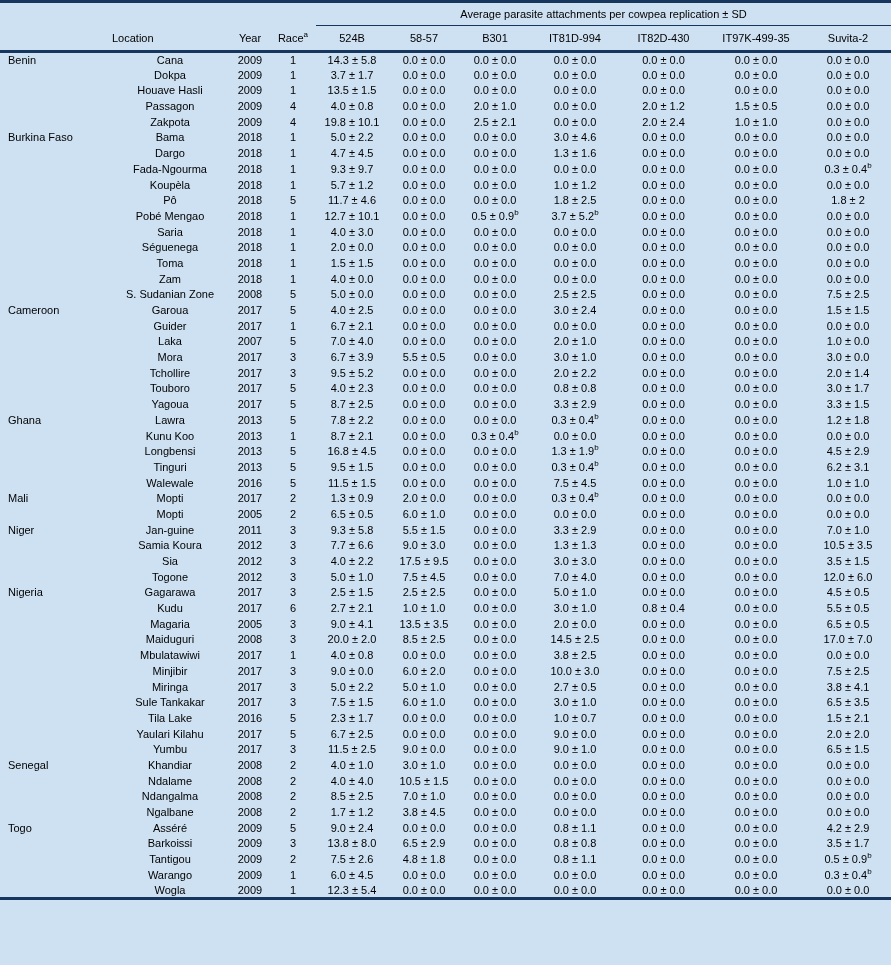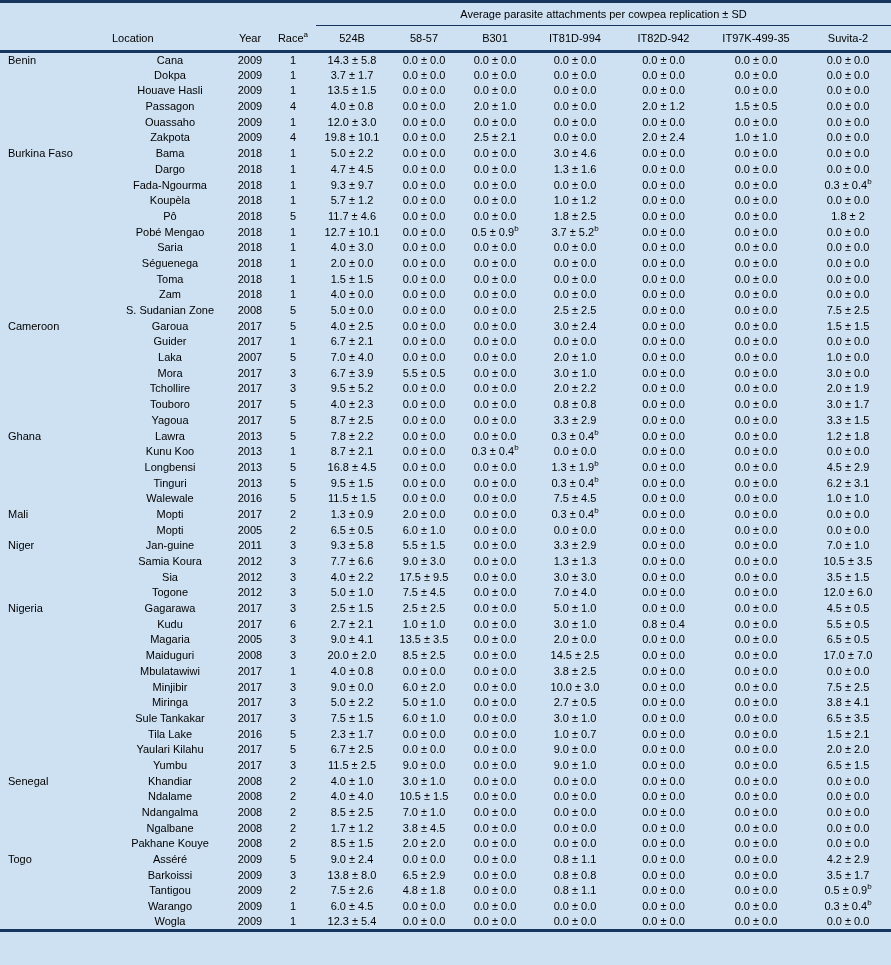--- a/index.html
+++ b/index.html
@@ -69,21 +69,21 @@
       </tr>
       <tr class="col-row">
         <th></th>
         <th class="location-head">Location</th>
         <th class="center">Year</th>
         <th class="center"><span>Race</span><sup>a</sup></th>
         <th class="center">524B</th>
         <th class="center">58-57</th>
         <th class="center">B301</th>
         <th class="center">IT81D-994</th>
-        <th class="center">IT82D-942</th>
+        <th class="center">IT82D-430</th>
         <th class="center">IT97K-499-35</th>
         <th class="center">Suvita-2</th>
       </tr>
     </thead>
     <tbody>
         <tr>
           <td class="country-cell">Benin</td>
           <td class="location-cell">Cana</td>
           <td class="year-cell center">2009</td>
           <td class="race-cell center">1</td>
@@ -129,33 +129,20 @@
           <td class="value-cell center">4.0 ± 0.8</td>
           <td class="value-cell center">0.0 ± 0.0</td>
           <td class="value-cell center">2.0 ± 1.0</td>
           <td class="value-cell center">0.0 ± 0.0</td>
           <td class="value-cell center">2.0 ± 1.2</td>
           <td class="value-cell center">1.5 ± 0.5</td>
           <td class="value-cell center">0.0 ± 0.0</td>
         </tr>
         <tr>
           <td class="country-cell"></td>
-          <td class="location-cell">Ouassaho</td>
-          <td class="year-cell center">2009</td>
-          <td class="race-cell center">1</td>
-          <td class="value-cell center">12.0 ± 3.0</td>
-          <td class="value-cell center">0.0 ± 0.0</td>
-          <td class="value-cell center">0.0 ± 0.0</td>
-          <td class="value-cell center">0.0 ± 0.0</td>
-          <td class="value-cell center">0.0 ± 0.0</td>
-          <td class="value-cell center">0.0 ± 0.0</td>
-          <td class="value-cell center">0.0 ± 0.0</td>
-        </tr>
-        <tr>
-          <td class="country-cell"></td>
           <td class="location-cell">Zakpota</td>
           <td class="year-cell center">2009</td>
           <td class="race-cell center">4</td>
           <td class="value-cell center">19.8 ± 10.1</td>
           <td class="value-cell center">0.0 ± 0.0</td>
           <td class="value-cell center">2.5 ± 2.1</td>
           <td class="value-cell center">0.0 ± 0.0</td>
           <td class="value-cell center">2.0 ± 2.4</td>
           <td class="value-cell center">1.0 ± 1.0</td>
           <td class="value-cell center">0.0 ± 0.0</td>
@@ -359,21 +346,21 @@
           <td class="country-cell"></td>
           <td class="location-cell">Tchollire</td>
           <td class="year-cell center">2017</td>
           <td class="race-cell center">3</td>
           <td class="value-cell center">9.5 ± 5.2</td>
           <td class="value-cell center">0.0 ± 0.0</td>
           <td class="value-cell center">0.0 ± 0.0</td>
           <td class="value-cell center">2.0 ± 2.2</td>
           <td class="value-cell center">0.0 ± 0.0</td>
           <td class="value-cell center">0.0 ± 0.0</td>
-          <td class="value-cell center">2.0 ± 1.9</td>
+          <td class="value-cell center">2.0 ± 1.4</td>
         </tr>
         <tr>
           <td class="country-cell"></td>
           <td class="location-cell">Touboro</td>
           <td class="year-cell center">2017</td>
           <td class="race-cell center">5</td>
           <td class="value-cell center">4.0 ± 2.3</td>
           <td class="value-cell center">0.0 ± 0.0</td>
           <td class="value-cell center">0.0 ± 0.0</td>
           <td class="value-cell center">0.8 ± 0.8</td>
@@ -726,33 +713,20 @@
           <td class="race-cell center">2</td>
           <td class="value-cell center">1.7 ± 1.2</td>
           <td class="value-cell center">3.8 ± 4.5</td>
           <td class="value-cell center">0.0 ± 0.0</td>
           <td class="value-cell center">0.0 ± 0.0</td>
           <td class="value-cell center">0.0 ± 0.0</td>
           <td class="value-cell center">0.0 ± 0.0</td>
           <td class="value-cell center">0.0 ± 0.0</td>
         </tr>
         <tr>
-          <td class="country-cell"></td>
-          <td class="location-cell">Pakhane Kouye</td>
-          <td class="year-cell center">2008</td>
-          <td class="race-cell center">2</td>
-          <td class="value-cell center">8.5 ± 1.5</td>
-          <td class="value-cell center">2.0 ± 2.0</td>
-          <td class="value-cell center">0.0 ± 0.0</td>
-          <td class="value-cell center">0.0 ± 0.0</td>
-          <td class="value-cell center">0.0 ± 0.0</td>
-          <td class="value-cell center">0.0 ± 0.0</td>
-          <td class="value-cell center">0.0 ± 0.0</td>
-        </tr>
-        <tr>
           <td class="country-cell">Togo</td>
           <td class="location-cell">Asséré</td>
           <td class="year-cell center">2009</td>
           <td class="race-cell center">5</td>
           <td class="value-cell center">9.0 ± 2.4</td>
           <td class="value-cell center">0.0 ± 0.0</td>
           <td class="value-cell center">0.0 ± 0.0</td>
           <td class="value-cell center">0.8 ± 1.1</td>
           <td class="value-cell center">0.0 ± 0.0</td>
           <td class="value-cell center">0.0 ± 0.0</td>

